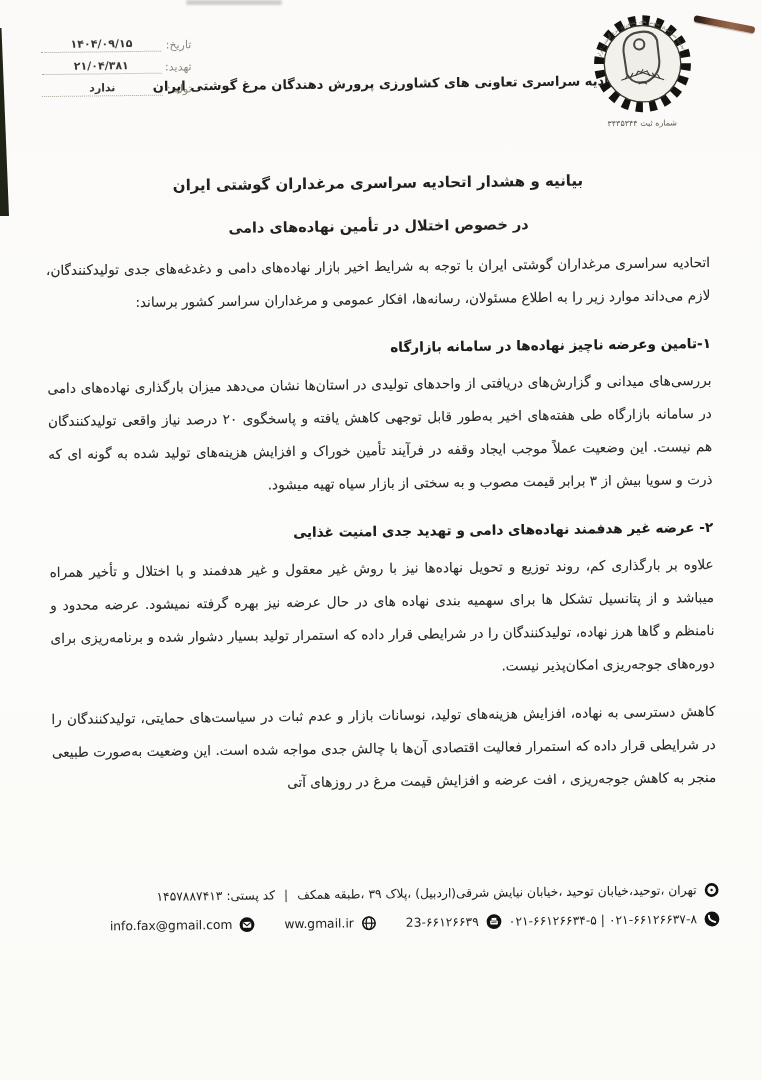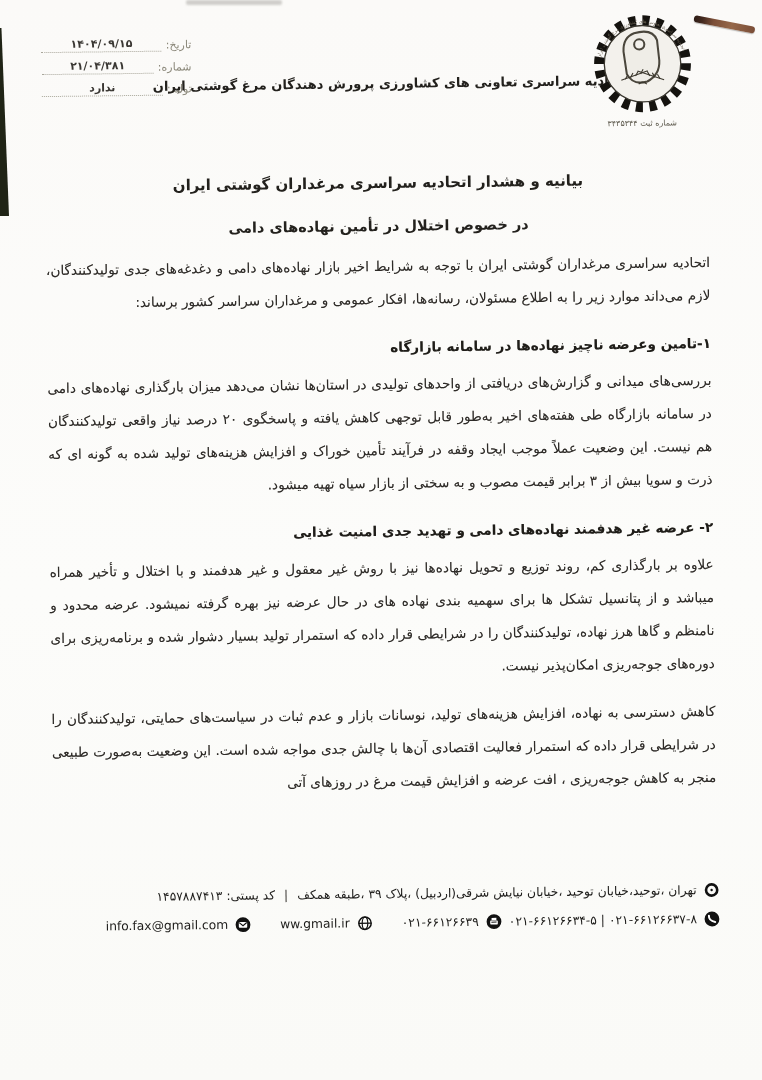--- a/index.html
+++ b/index.html
@@ -83,21 +83,21 @@
   <div class="doc">
 
     <div class="hdr">
 
       <div class="fields">
         <div class="frow">
           <span class="flabel">تاریخ:</span>
           <span class="fval">۱۴۰۴/۰۹/۱۵</span>
         </div>
         <div class="frow">
-          <span class="flabel">شماره:</span>
+          <span class="flabel">تهدید:</span>
           <span class="fval">۲۱/۰۴/۳۸۱</span>
         </div>
         <div class="frow">
           <span class="flabel">تولید:</span>
           <span class="fval">ندارد</span>
         </div>
       </div>
 
       <div class="orgname">اتحادیه سراسری تعاونی های کشاورزی پرورش دهندگان مرغ گوشتی ایران</div>
 
@@ -166,21 +166,21 @@
 
         <span class="fgroup gap-lg">
           <span class="icn">
             <svg viewBox="0 0 16 16" width="16" height="16">
               <circle cx="8" cy="8" r="7.4" fill="#111"></circle>
               <rect x="5.6" y="4.2" width="4.8" height="2.3" fill="#fff"></rect>
               <rect x="4.2" y="6.8" width="7.6" height="4" rx=".7" fill="#fff"></rect>
               <rect x="5.4" y="8" width="5.2" height="1" fill="#111"></rect>
             </svg>
           </span>
-          <span>۰۲۱-۶۶۱۲۶۶۳۹</span>
+          <span>23-۶۶۱۲۶۶۳۹</span>
         </span>
 
         <span class="fgroup gap-lg">
           <span class="icn">
             <svg viewBox="0 0 16 16" width="16" height="16">
               <circle cx="8" cy="8" r="6.2" fill="none" stroke="#111" stroke-width="1.5"></circle>
               <ellipse cx="8" cy="8" rx="2.8" ry="6.2" fill="none" stroke="#111" stroke-width="1.2"></ellipse>
               <line x1="1.8" y1="8" x2="14.2" y2="8" stroke="#111" stroke-width="1.2"></line>
             </svg>
           </span>

